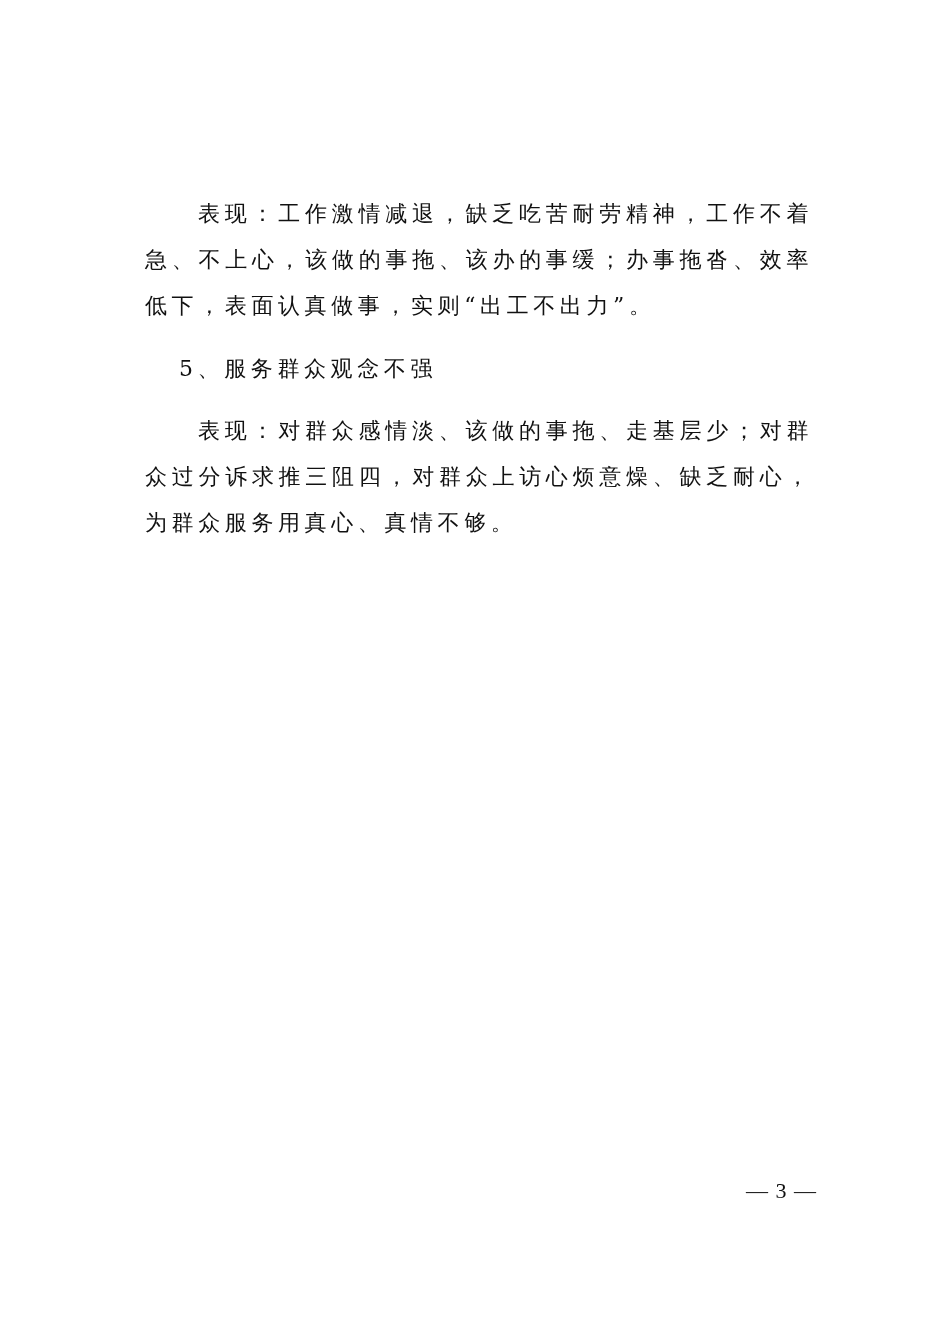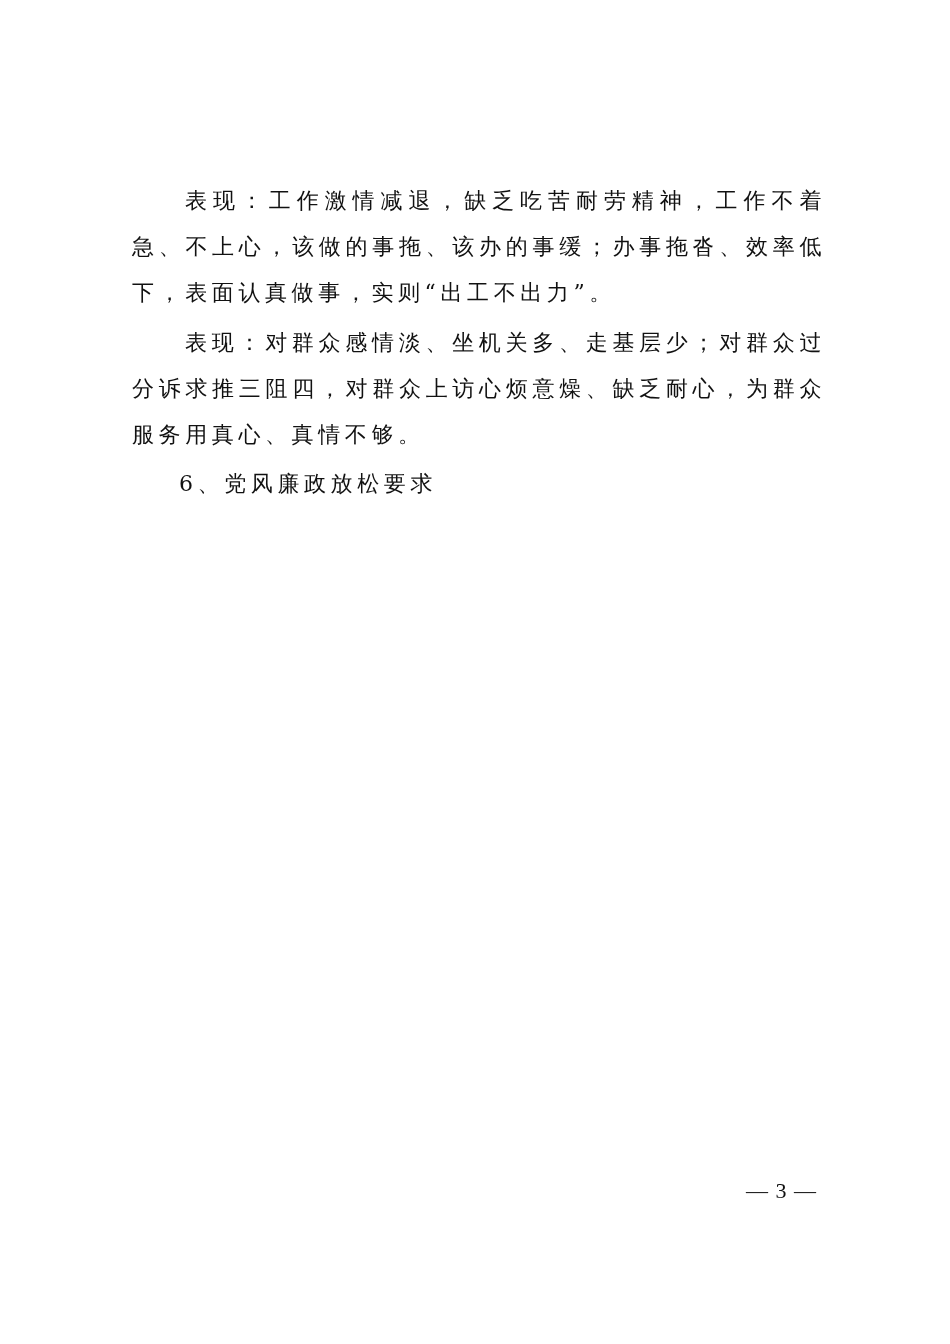--- a/index.html
+++ b/index.html
@@ -15,21 +15,21 @@
     font-family: "DejaVu Serif", "Liberation Serif", serif;
     color: #111111;
   }
   .page {
     position: absolute;
     left: 129px;
     top: 175px;
     width: 700px;
   }
   .para {
-    margin: 3px;
+    margin: 16px;
     padding: 0;
     font-size: 22px;
     line-height: 46.2px;
     letter-spacing: 4.6px;
     text-align: justify;
     text-align-last: left;
     word-break: break-all;
   }
   .indent {
     text-indent: 53px;
@@ -50,17 +50,17 @@
     font-size: 22px;
     color: #111111;
     letter-spacing: 1px;
   }
 </style>
 </head>
 <body>
 
 <div class="page">
   <p class="para indent">表现：工作激情减退，缺乏吃苦耐劳精神，工作不着急、不上心，该做的事拖、该办的事缓；办事拖沓、效率低下，表面认真做事，实则“出工不出力”。</p>
-  <p class="para indent">表现：对群众感情淡、坐机关多、走基层少；对群众过分诉求推三阻四，对群众上访心烦意燥、缺乏耐心，为群众服务用真心、真情不够。</p>
-  <p class="heading">6、党风廉政放松要求</p>
+  <p class="heading">5、服务群众观念不强</p>
+  <p class="para indent">表现：对群众感情淡、该做的事拖、走基层少；对群众过分诉求推三阻四，对群众上访心烦意燥、缺乏耐心，为群众服务用真心、真情不够。</p>
 </div>
 
 <div class="page-number">— 3 —</div>
 
 </body></html>

